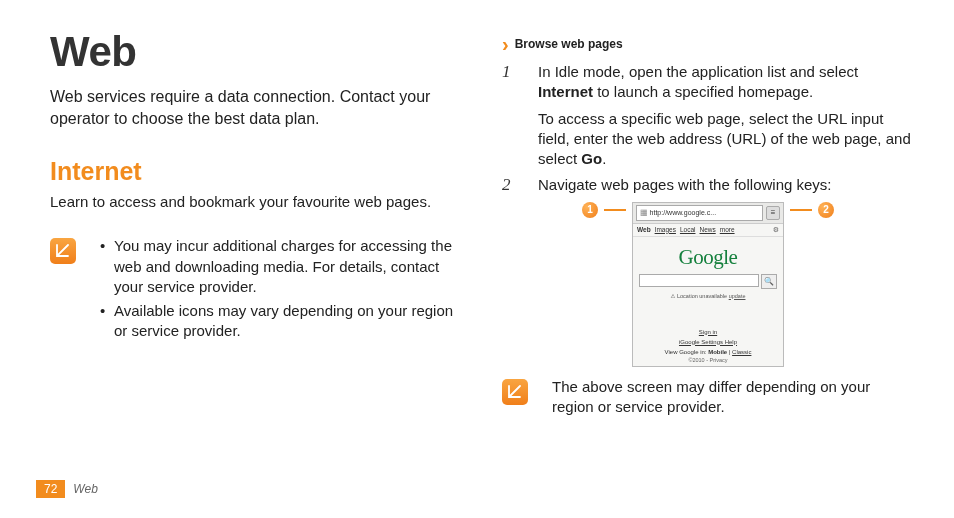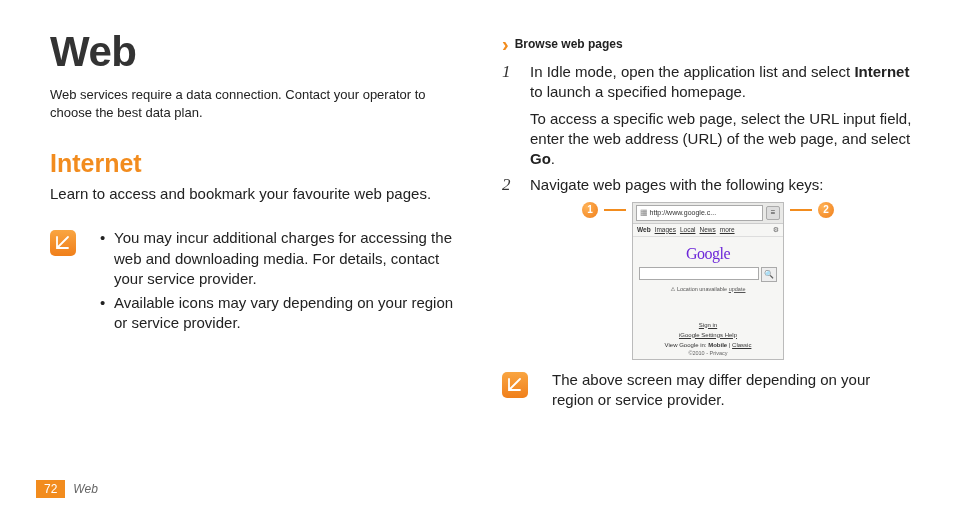--- a/index.html
+++ b/index.html
@@ -26,21 +26,21 @@
     min-width: 0;
   }
   .title-main {
     font-size: 42px;
     font-weight: 600;
     color: #333;
     margin: 0 0 10px 0;
     letter-spacing: -0.5px;
   }
   .body-text {
-    font-size: 13px;
+    font-size: 16px;
     line-height: 1.35;
     color: #222;
     margin: 0 0 28px 0;
   }
   .section-heading {
     font-size: 25px;
     font-weight: 600;
     color: #f28c1e;
     margin: 0 0 6px 0;
   }
@@ -119,21 +119,21 @@
   }
   .step-num {
     position: absolute;
     left: 0;
     top: -1px;
     font-style: italic;
     font-family: Georgia, "Times New Roman", serif;
     font-size: 17px;
     color: #333;
   }
-  .step-para { margin: 0 0 6px 4px; }
+  .step-para { margin: 0 0 6px 12px; }
   b { font-weight: 700; }
 
   
   .footer {
     position: absolute;
     left: 36px;
     bottom: 20px;
     display: flex;
     align-items: center;
     gap: 8px;
@@ -223,22 +223,22 @@
   }
   .tabbar span { text-decoration: underline; color:#333; }
   .tabbar .active { font-weight: 700; text-decoration: none; }
   .tabbar .gear { margin-left:auto; font-size:7px; color:#666; text-decoration:none; }
   .google-logo {
     text-align: center;
     padding: 8px 0 4px 0;
   }
   .google-logo span {
     font-family: Georgia, serif;
-    font-size: 16px;
-    color: #6d28d9;
+    font-size: 21px;
+    color: #15803d;
     letter-spacing: -0.5px;
   }
   .search-row {
     display: flex;
     padding: 0 6px 4px 6px;
     gap: 2px;
   }
   .search-input {
     flex: 1;
     border: 1px solid #aaa;

